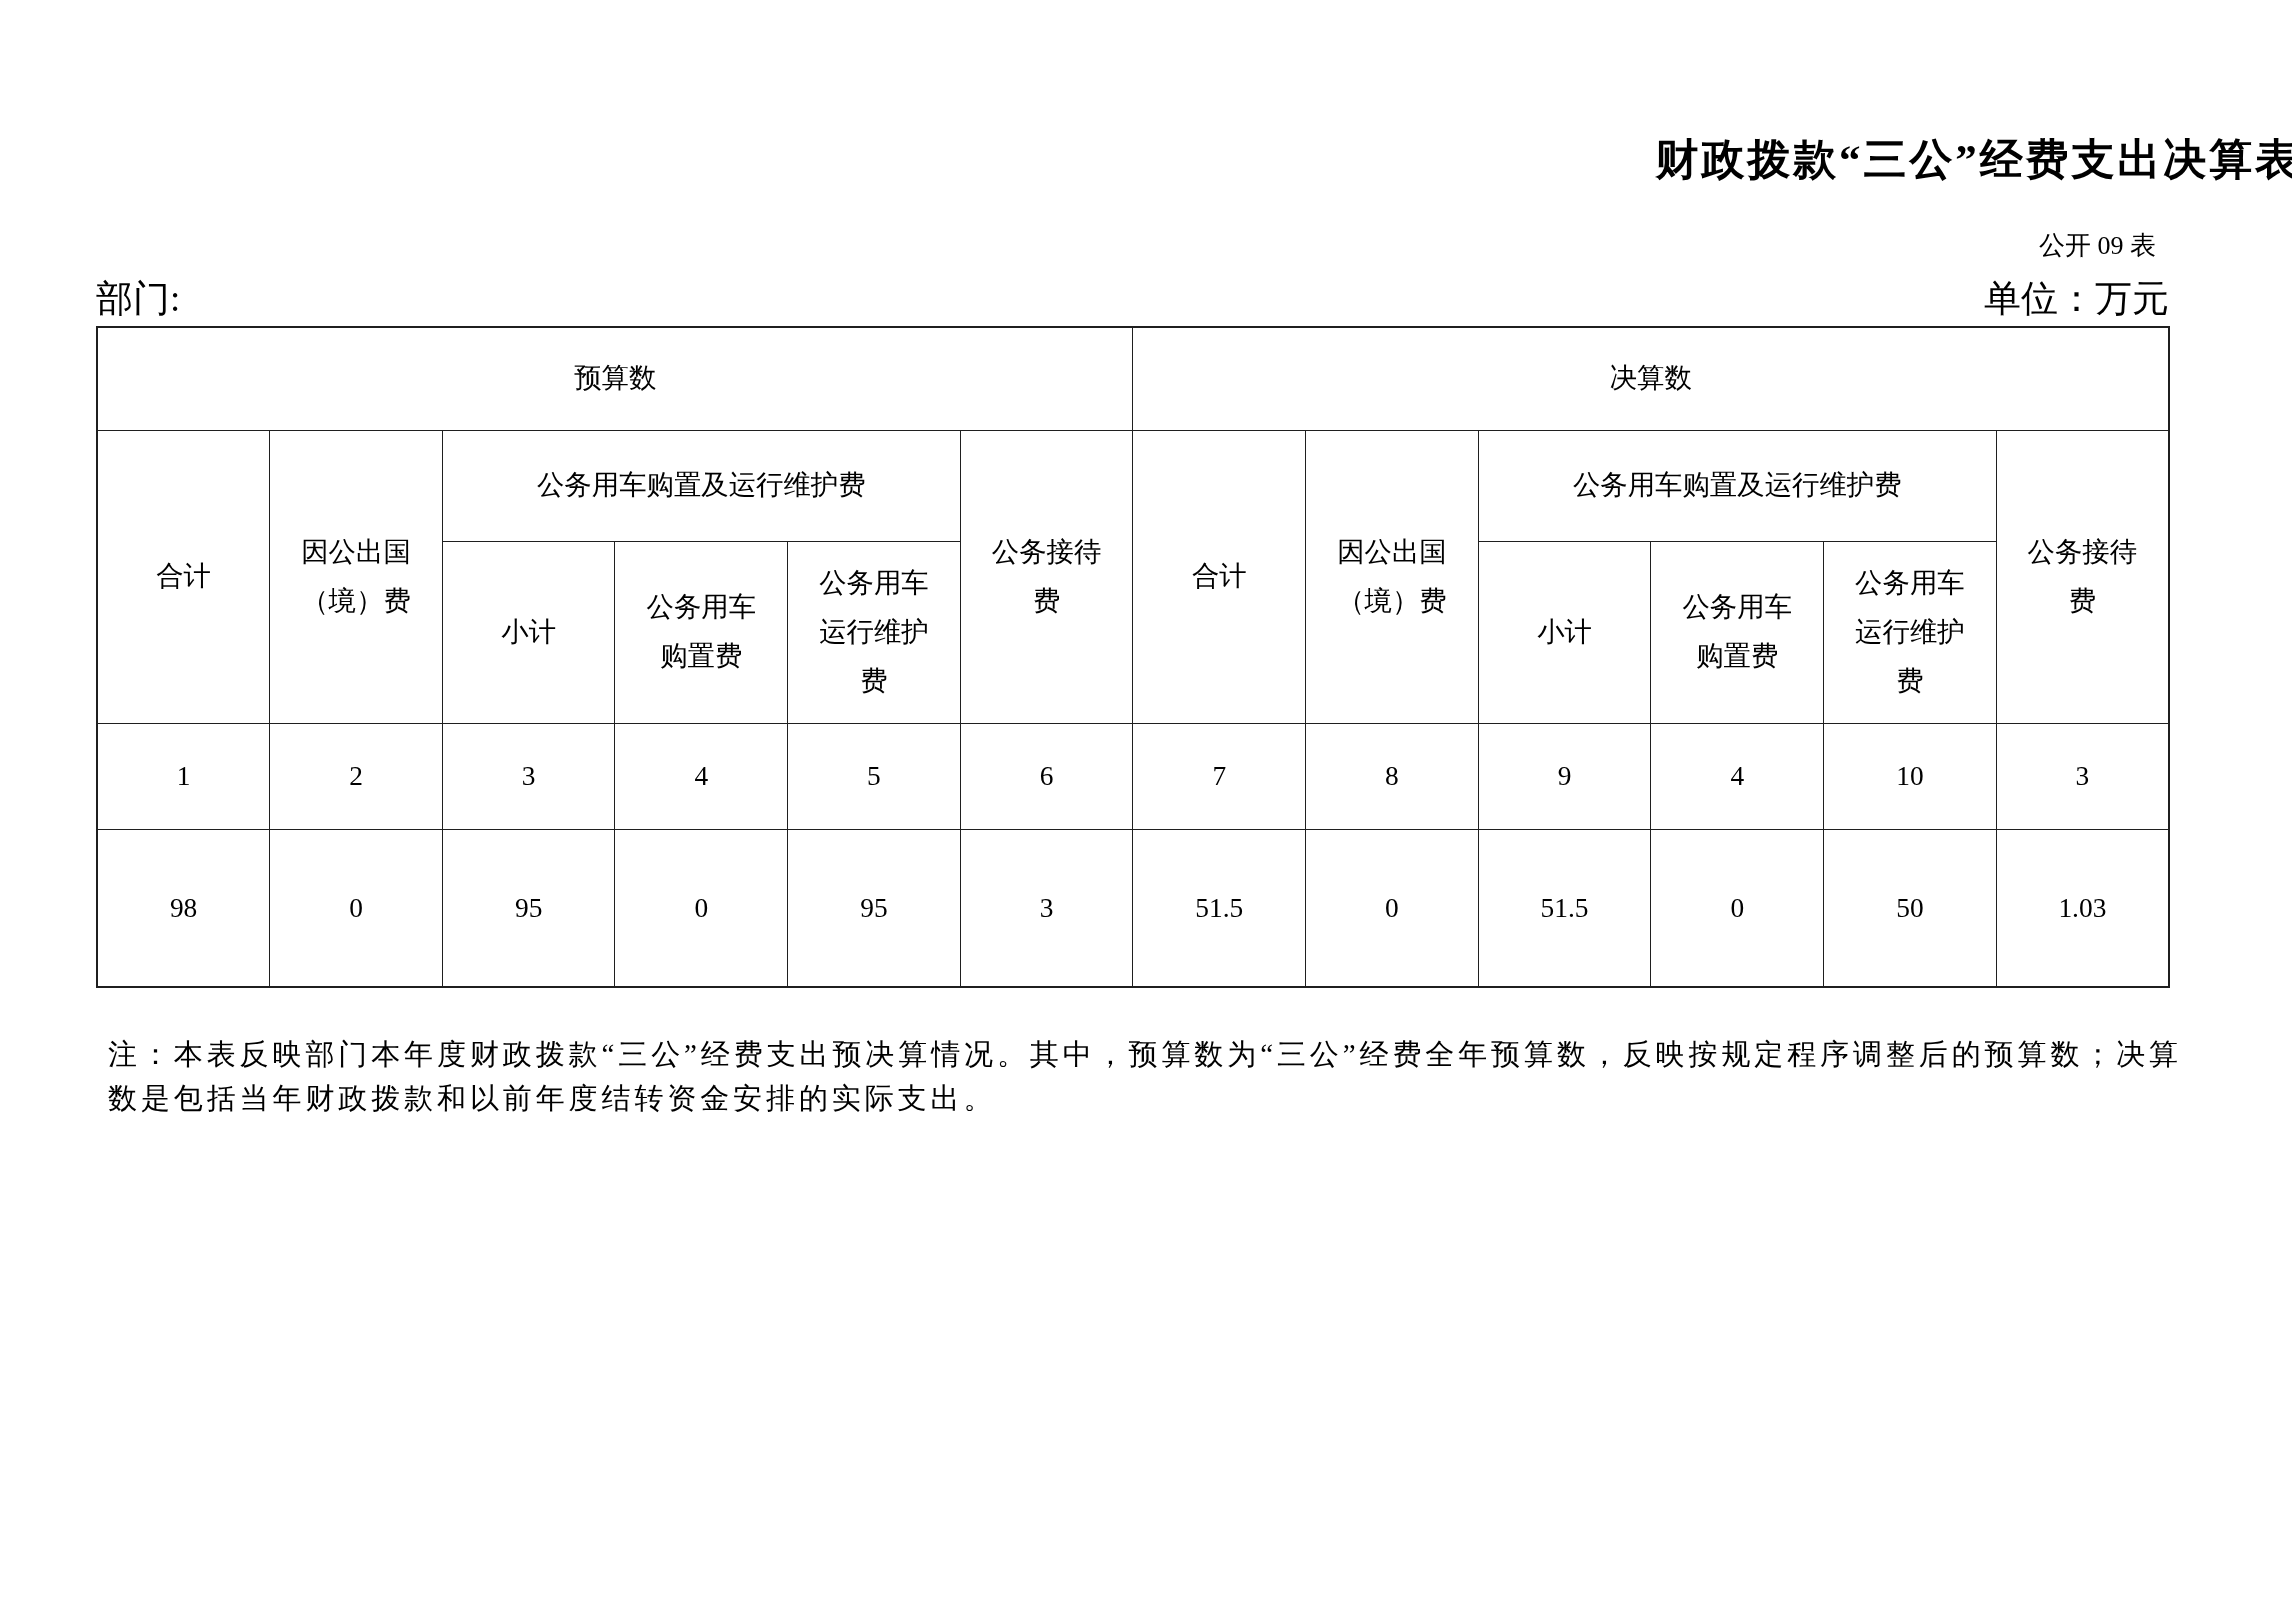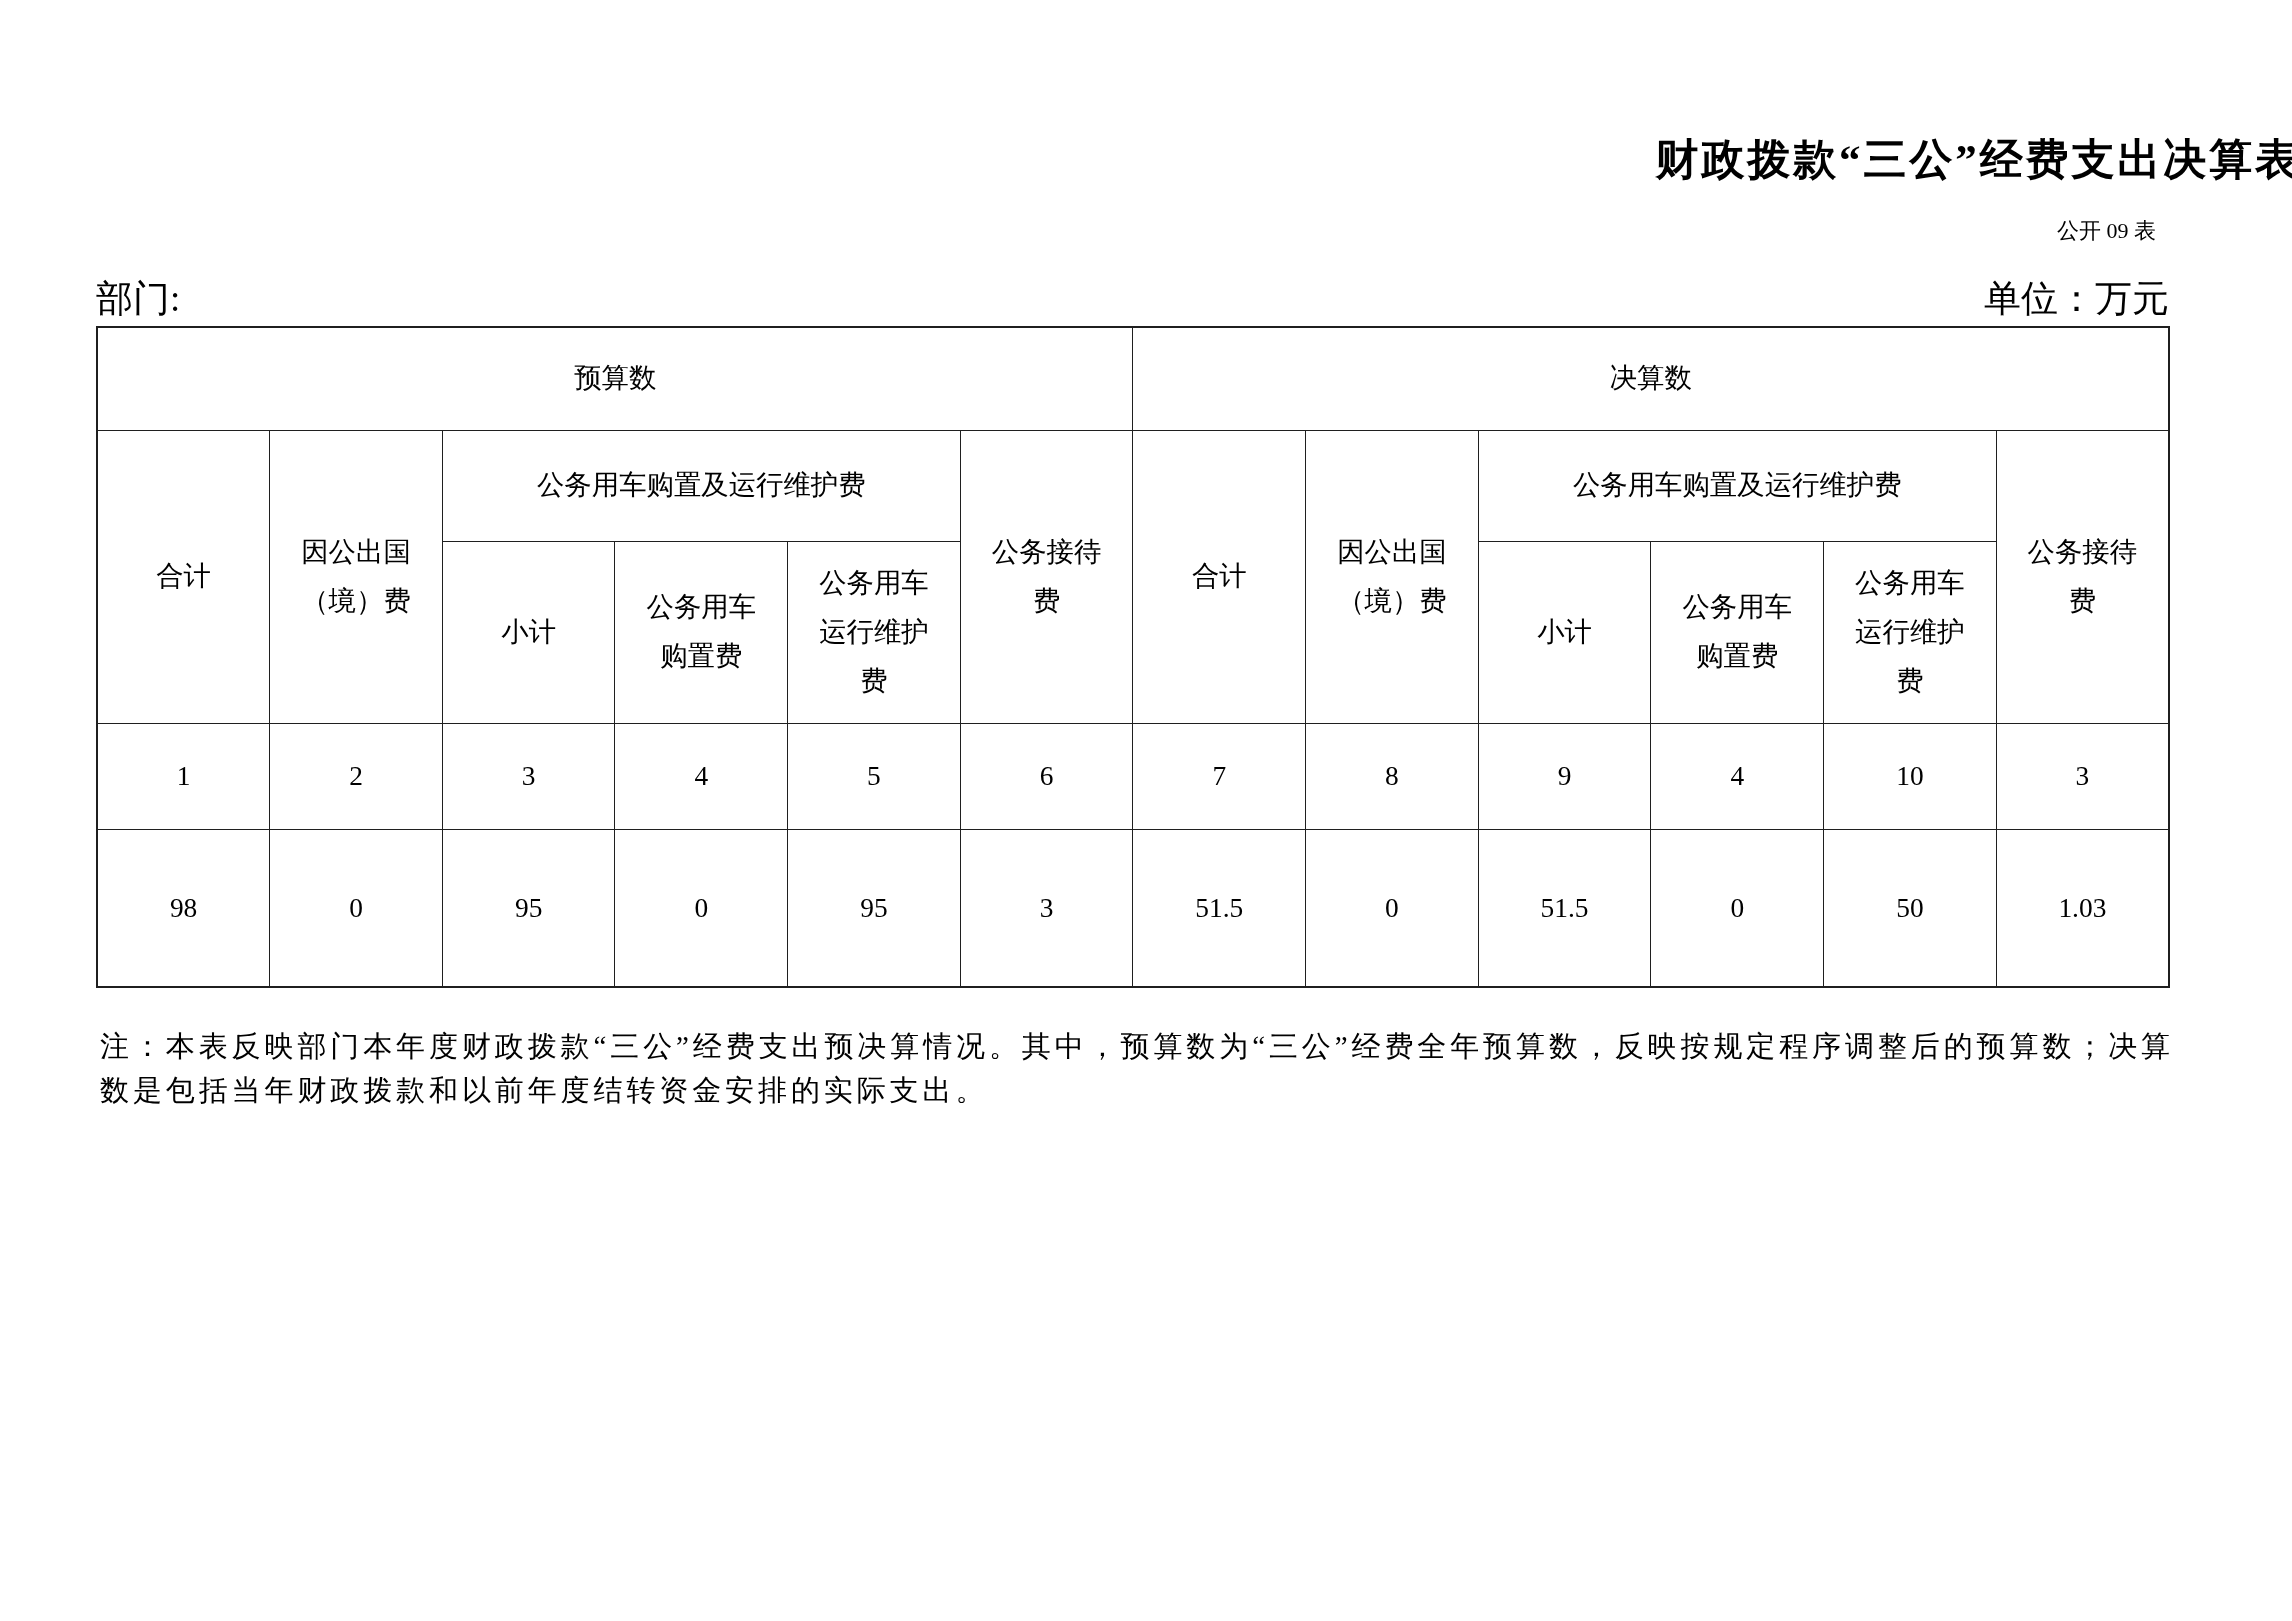--- a/index.html
+++ b/index.html
@@ -18,23 +18,23 @@
     left: 0;
     width: 100%;
     margin: 8px;
     text-align: right;
     font-size: 43px;
     font-weight: bold;
     letter-spacing: 2.9px;
   }
   .form-code {
     position: absolute;
-    top: 216px;
+    top: 228px;
     right: 137px;
-    font-size: 22px;
+    font-size: 26px;
   }
   .meta-row {
     position: absolute;
     top: 274px;
     left: 96px;
     right: 124px;
     display: flex;
     justify-content: space-between;
     font-size: 37px;
   }
@@ -60,21 +60,21 @@
   tr.row-section    { height: 103px; }
   tr.row-head-top   { height: 111px; }
   tr.row-head-sub   { height: 173px; }
   tr.row-numbers    { height: 106px; }
   tr.row-values     { height: 157px; }
   .note {
     position: absolute;
     top: 1021px;
     left: 96px;
     width: 2074px;
-    margin: 4px;
+    margin: 12px;
     font-size: 29px;
     line-height: 1.5;
     letter-spacing: 3.9px;
     text-align: justify;
   }
 </style>
 </head>
 <body>
 
 <div class="page">

